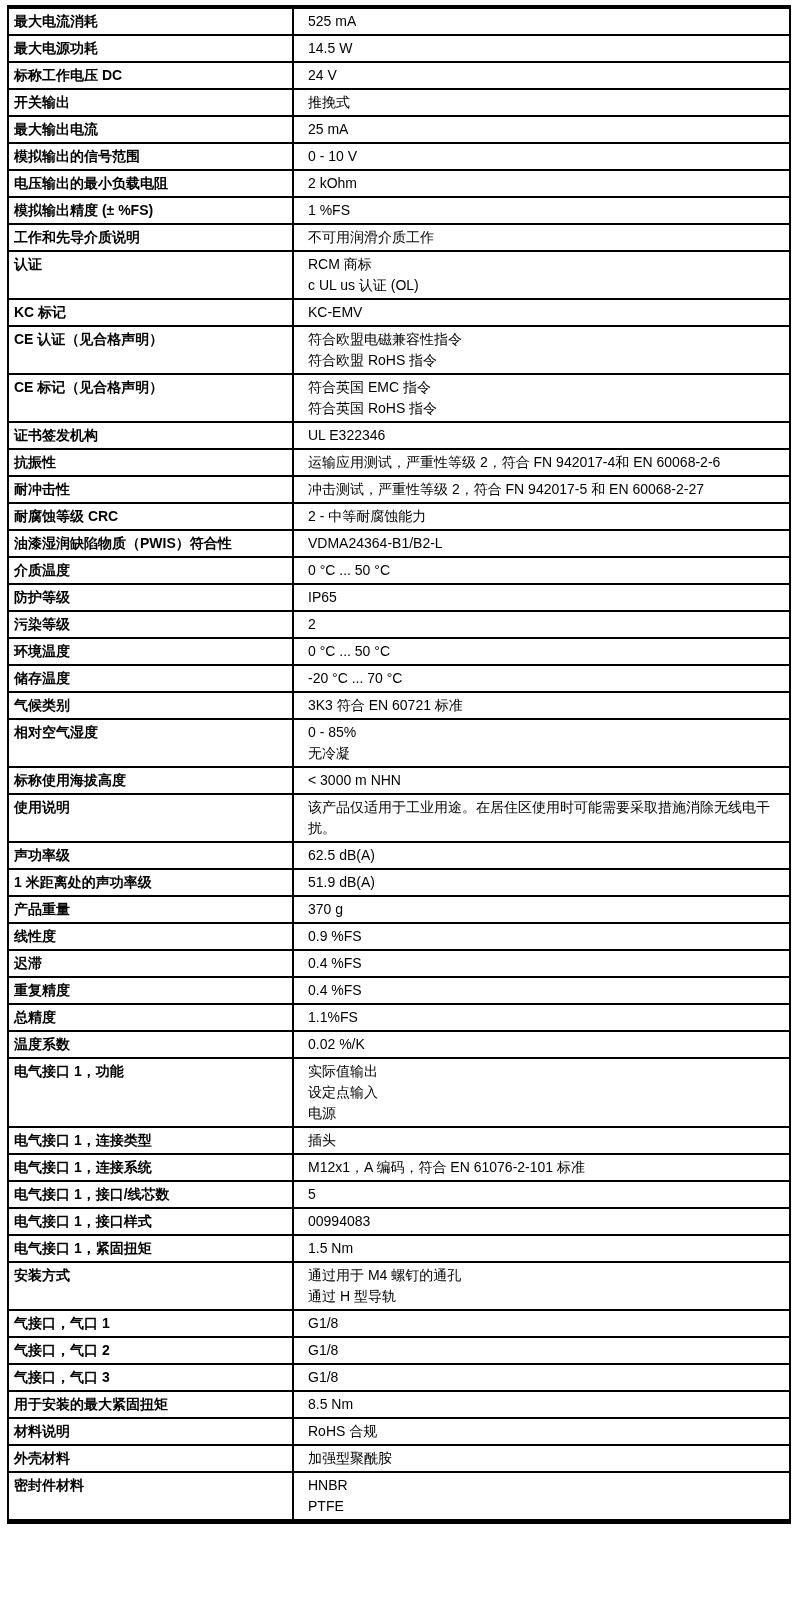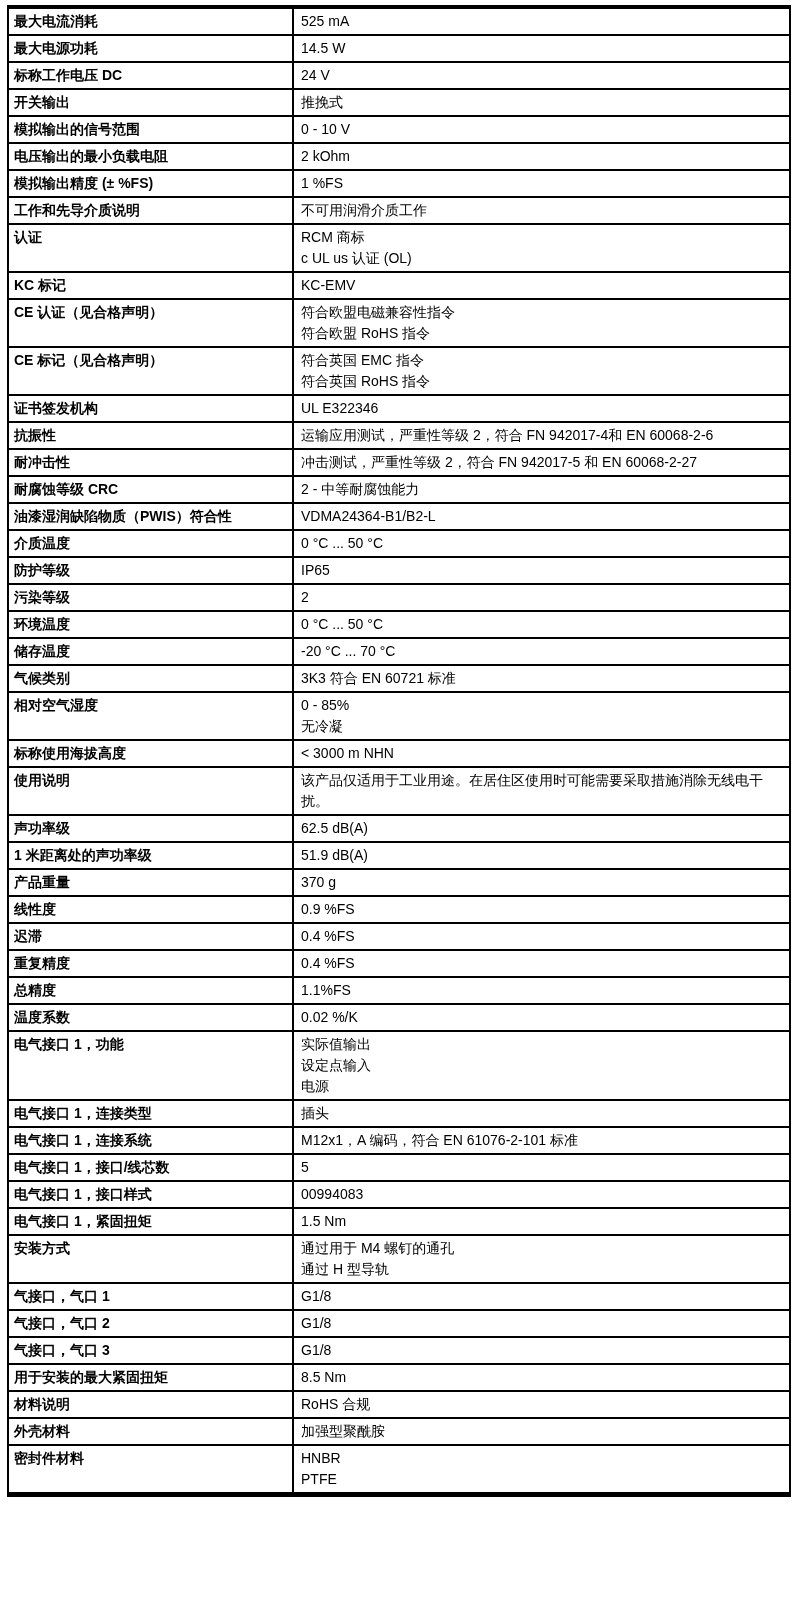--- a/index.html
+++ b/index.html
@@ -36,21 +36,21 @@
     line-height: 21px;
     padding: 2px 8px 2px 5px;
     overflow: hidden;
     word-break: break-word;
   }
   table.spec th {
     font-weight: 700;
   }
   table.spec td {
     font-weight: 400;
-    padding-left: 7px;
+    padding-left: 14px;
   }
   .value-line {
     white-space: normal;
   }
 </style>
 </head>
 <body>
 
 <div class="page">
   <table class="spec">
@@ -77,20 +77,26 @@
             <div class="value-line">24 V</div>
           </td>
   </tr>
         <tr>
     <th class="label-cell">开关输出</th>
     <td class="value-cell">
             <div class="value-line">推挽式</div>
           </td>
   </tr>
         <tr>
+    <th class="label-cell">最大输出电流</th>
+    <td class="value-cell">
+            <div class="value-line">25 mA</div>
+          </td>
+  </tr>
+        <tr>
     <th class="label-cell">模拟输出的信号范围</th>
     <td class="value-cell">
             <div class="value-line">0 - 10 V</div>
           </td>
   </tr>
         <tr>
     <th class="label-cell">电压输出的最小负载电阻</th>
     <td class="value-cell">
             <div class="value-line">2 kOhm</div>
           </td>

